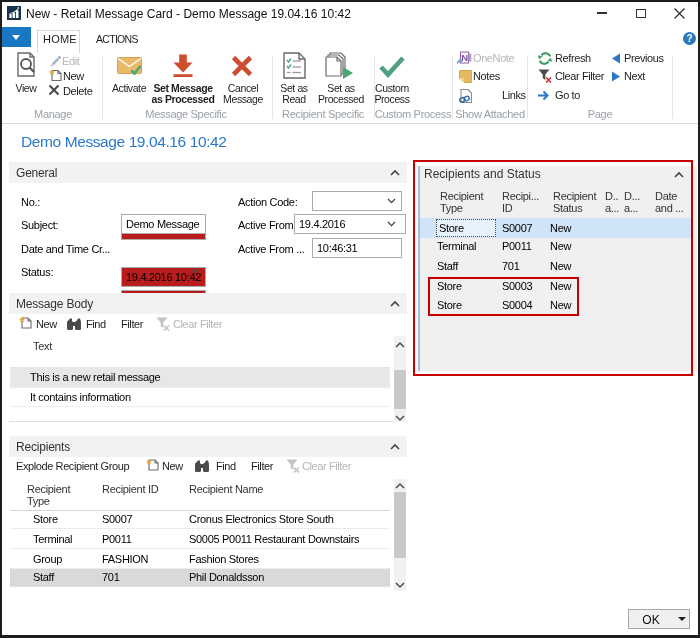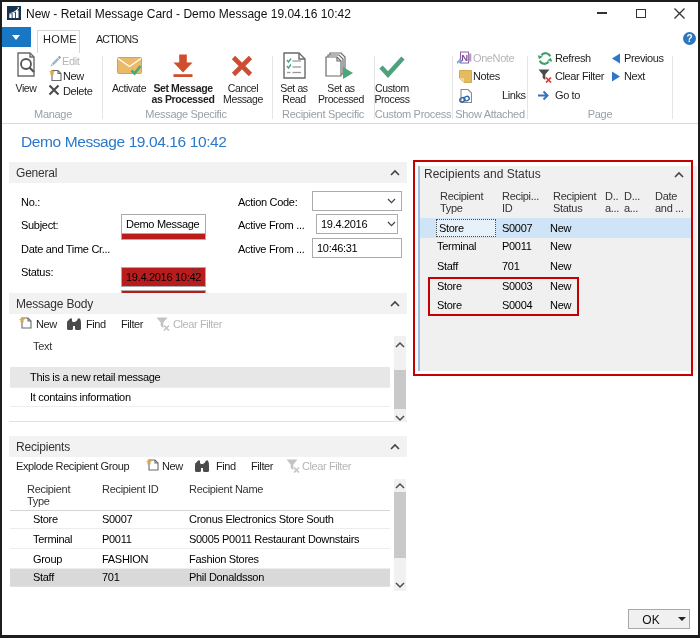--- a/index.html
+++ b/index.html
@@ -195,21 +195,21 @@
   <div class="inp inpd" style="left:121px;top:191px;width:85px;">RM000003</div>
   <div class="lbl abs" style="left:238px;top:196px;">Action Code:</div>
   <div class="inp" style="left:312px;top:191px;width:90px;"></div>
   <svg class="abs" style="left:387px;top:198px;" width="9" height="6" viewBox="0 0 9 6">
       <path d="M1,1 L4.5,4.7 L8,1" stroke="#444" stroke-width="1.2" fill="none"></path>
     </svg>
 
   <div class="lbl abs" style="left:21px;top:219px;">Subject:</div>
   <div class="inp" style="left:121px;top:214px;width:85px;">Demo Message</div>
   <div class="lbl abs" style="left:238px;top:219px;">Active From ...</div>
-  <div class="inp" style="left:316px;top:214px;width:82px;">19.4.2016</div>
+  <div class="inp" style="left:294px;top:214px;width:112px;">19.4.2016</div>
   <svg class="abs" style="left:387px;top:221px;" width="9" height="6" viewBox="0 0 9 6">
       <path d="M1,1 L4.5,4.7 L8,1" stroke="#444" stroke-width="1.2" fill="none"></path>
     </svg>
 
   <div class="lbl abs" style="left:21px;top:243px;">Date and Time Cr...</div>
   <div class="inp inpd" style="left:121px;top:238px;width:85px;">19.4.2016 10:42</div>
   <div class="lbl abs" style="left:238px;top:243px;">Active From ...</div>
   <div class="inp" style="left:312px;top:238px;width:90px;">10:46:31</div>
 
   <div class="lbl abs" style="left:21px;top:266px;">Status:</div>

